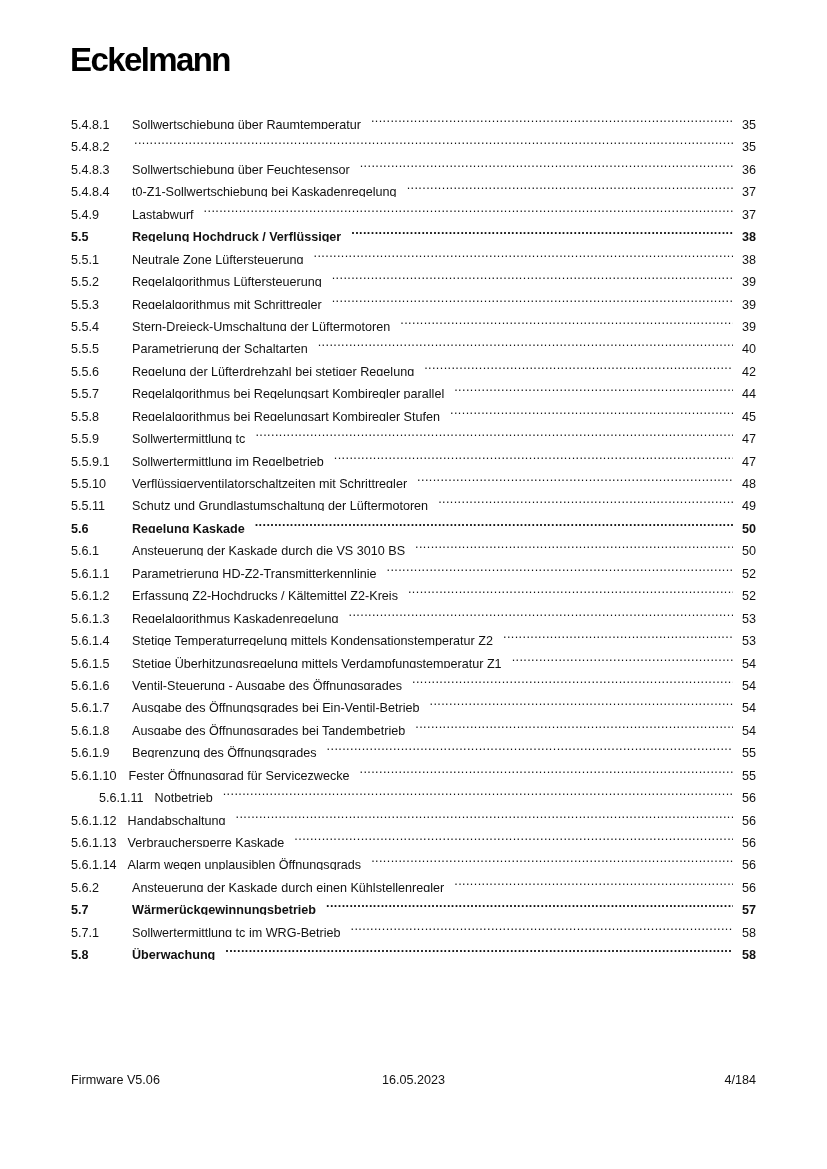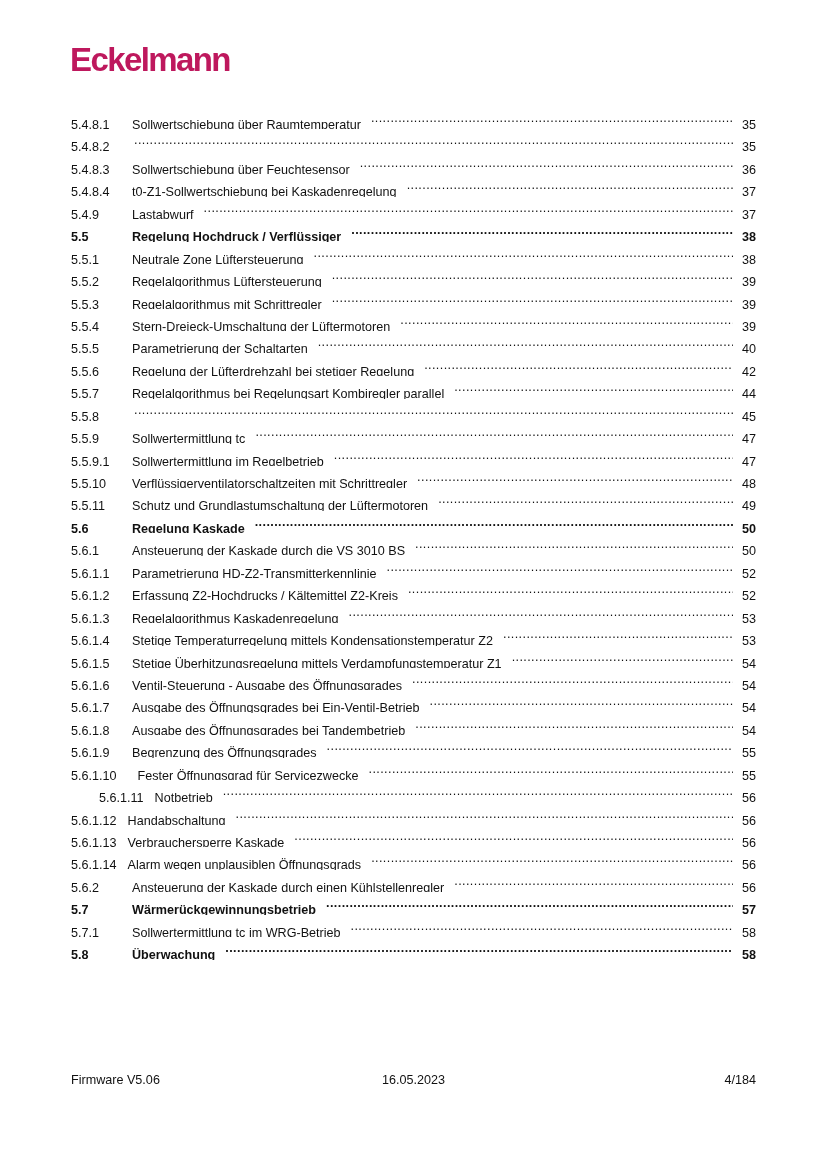--- a/index.html
+++ b/index.html
@@ -1,19 +1,19 @@
 <!DOCTYPE html>
 <html><head>
   <meta charset="utf-8">
   <style>
     html, body { margin: 0; padding: 0; background: #ffffff; }
     body { width: 827px; height: 1169px; position: relative; overflow: hidden;
            font-family: "Liberation Sans", sans-serif; color: #111; }
     .logo { position: absolute; left: 70px; top: 40px; font-family: "Liberation Sans", sans-serif;
-            font-weight: bold; font-size: 33px; letter-spacing: -1.6px; color: #be185d; line-height: 40px; }
+            font-weight: bold; font-size: 33px; letter-spacing: -1.6px; color: #000000; line-height: 40px; }
     .toc { position: absolute; left: 71px; top: 107px; width: 685px; }
     .row { display: flex; align-items: baseline; height: 22.45px; line-height: 22.45px;
            font-size: 12.6px; white-space: nowrap; overflow: hidden; gap: 8px; }
     .row.bold { font-weight: bold; }
     .num { flex: 0 0 53px; }
     .title { flex: 0 0 auto; }
     .leader { flex: 1 1 auto; overflow: hidden; position: relative; margin: 0 1px 0 2px; }
     .leader::after { content: "................................................................................................................................................................................................................................................................"; position: absolute; left: 0; letter-spacing: 0.4px; }
     .leader { height: 22px; }
     .page { flex: 0 0 auto; text-align: center; }
@@ -100,20 +100,21 @@
       <span class="page">42</span>
     </div>
     <div class="row">
       <span class="num">5.5.7</span>
       <span class="title">Regelalgorithmus bei Regelungsart Kombiregler parallel </span>
       <span class="leader"></span>
       <span class="page">44</span>
     </div>
     <div class="row">
       <span class="num">5.5.8</span>
+      <span class="title">Regelalgorithmus bei Regelungsart Kombiregler Stufen </span>
       <span class="leader"></span>
       <span class="page">45</span>
     </div>
     <div class="row">
       <span class="num">5.5.9</span>
       <span class="title">Sollwertermittlung tc </span>
       <span class="leader"></span>
       <span class="page">47</span>
     </div>
     <div class="row">
@@ -194,21 +195,21 @@
       <span class="leader"></span>
       <span class="page">54</span>
     </div>
     <div class="row">
       <span class="num">5.6.1.9</span>
       <span class="title">Begrenzung des Öffnungsgrades</span>
       <span class="leader"></span>
       <span class="page">55</span>
     </div>
     <div class="row">
-      <span class="num" style="flex: 0 0 auto; margin-right: 13px;">5.6.1.10</span>
+      <span class="num" style="flex: 0 0 auto; margin-right: 4px;">5.6.1.10</span>
       <span class="title">Fester Öffnungsgrad für Servicezwecke </span>
       <span class="leader"></span>
       <span class="page">55</span>
     </div>
     <div class="row">
       <span class="num" style="flex: 0 0 auto; margin-right: 3px; margin-left: 28px;">5.6.1.11</span>
       <span class="title">Notbetrieb</span>
       <span class="leader"></span>
       <span class="page">56</span>
     </div>

